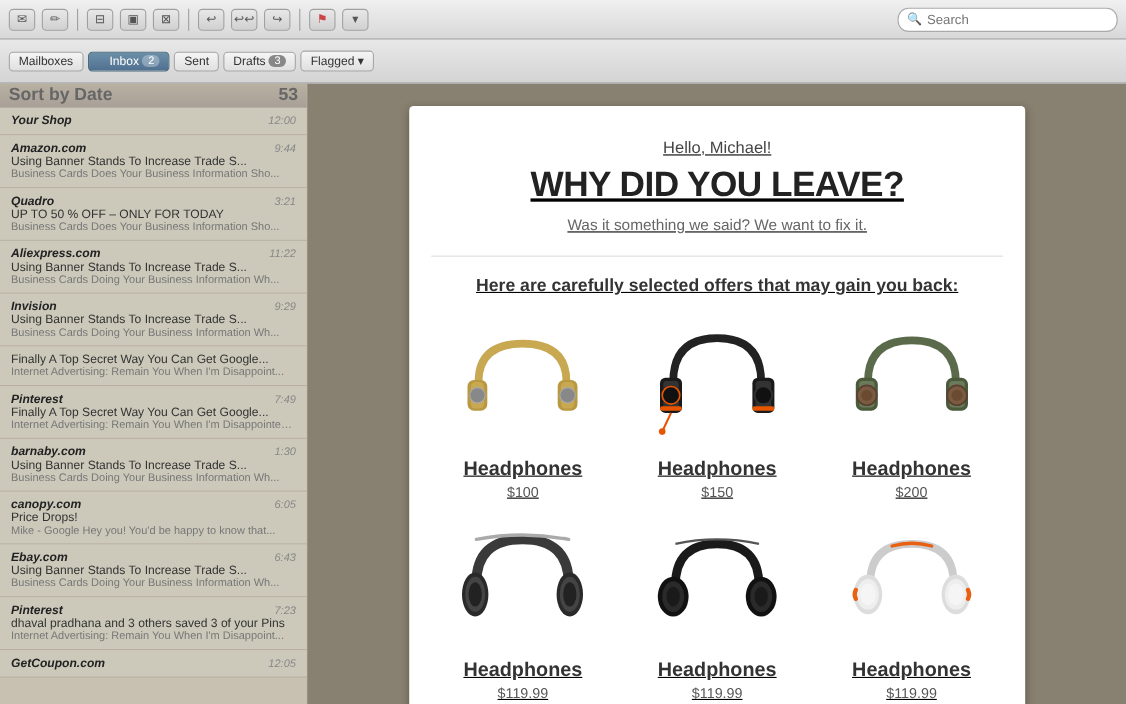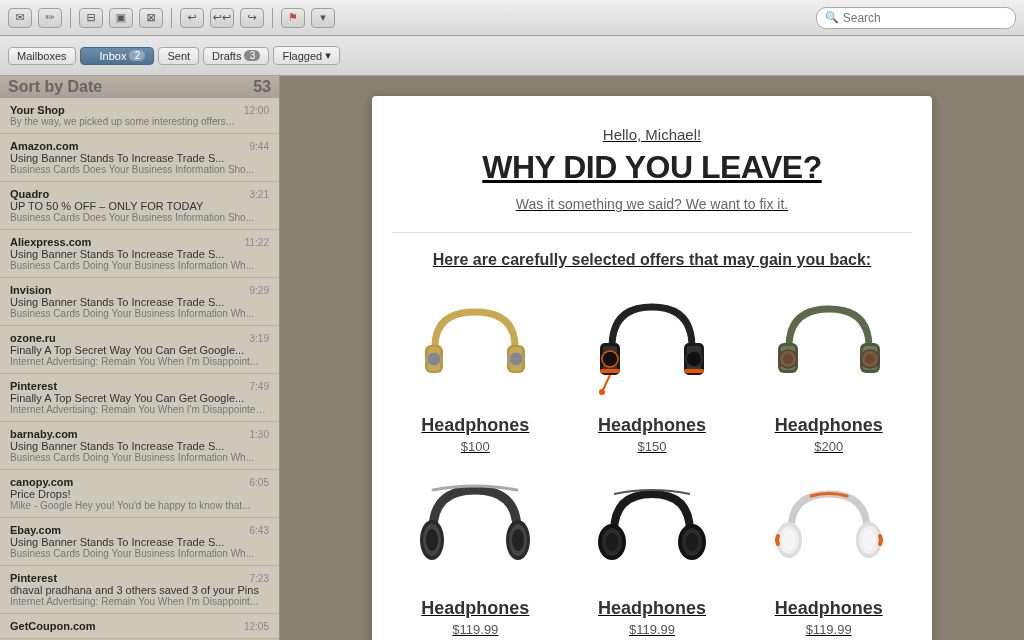--- a/index.html
+++ b/index.html
@@ -156,20 +156,21 @@
     }
     .email-item .time {
       font-size: 10px;
       color: #888;
       float: right;
     }
     .email-row-top {
       display: flex;
       justify-content: space-between;
       align-items: center;
+      font-style: italic;
     }
 
     
     .email-content {
       flex: 1;
       background: #888070;
       display: flex;
       align-items: flex-start;
       justify-content: center;
       padding: 20px;
@@ -311,21 +312,20 @@
     <div class="sidebar-section-header">
       <span>Sort by Date</span>
       <span>53</span>
     </div>
 
     <div class="email-item">
       <div class="email-row-top">
         <span class="sender">Your Shop</span>
         <span class="time">12:00</span>
       </div>
-      <div class="preview">By the way, we picked up some interesting offers...</div>
     </div>
 
     <div class="email-item">
       <div class="email-row-top">
         <span class="sender">Amazon.com</span>
         <span class="time">9:44</span>
       </div>
       <div class="subject">Using Banner Stands To Increase Trade S...</div>
       <div class="preview">Business Cards Does Your Business Information Sho...</div>
     </div>
@@ -351,24 +351,20 @@
     <div class="email-item">
       <div class="email-row-top">
         <span class="sender">Invision</span>
         <span class="time">9:29</span>
       </div>
       <div class="subject">Using Banner Stands To Increase Trade S...</div>
       <div class="preview">Business Cards Doing Your Business Information Wh...</div>
     </div>
 
     <div class="email-item">
-      <div class="email-row-top">
-        <span class="sender">ozone.ru</span>
-        <span class="time">3:19</span>
-      </div>
       <div class="subject">Finally A Top Secret Way You Can Get Google...</div>
       <div class="preview">Internet Advertising: Remain You When I'm Disappoint...</div>
     </div>
 
     <div class="email-item">
       <div class="email-row-top">
         <span class="sender">Pinterest</span>
         <span class="time">7:49</span>
       </div>
       <div class="subject">Finally A Top Secret Way You Can Get Google...</div>

